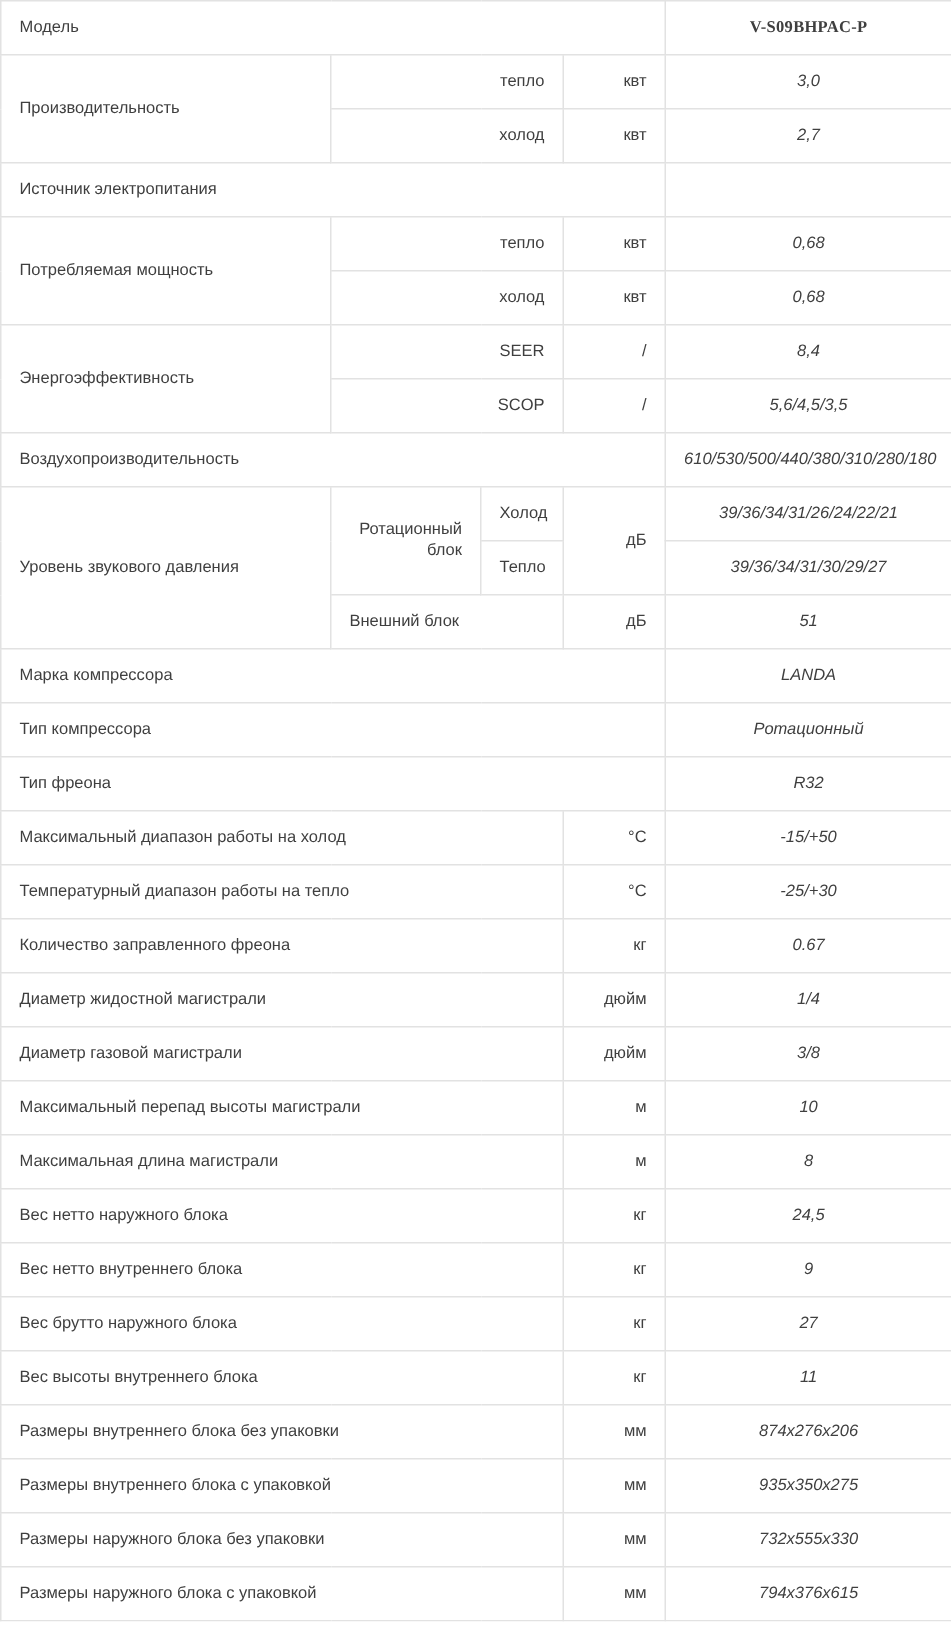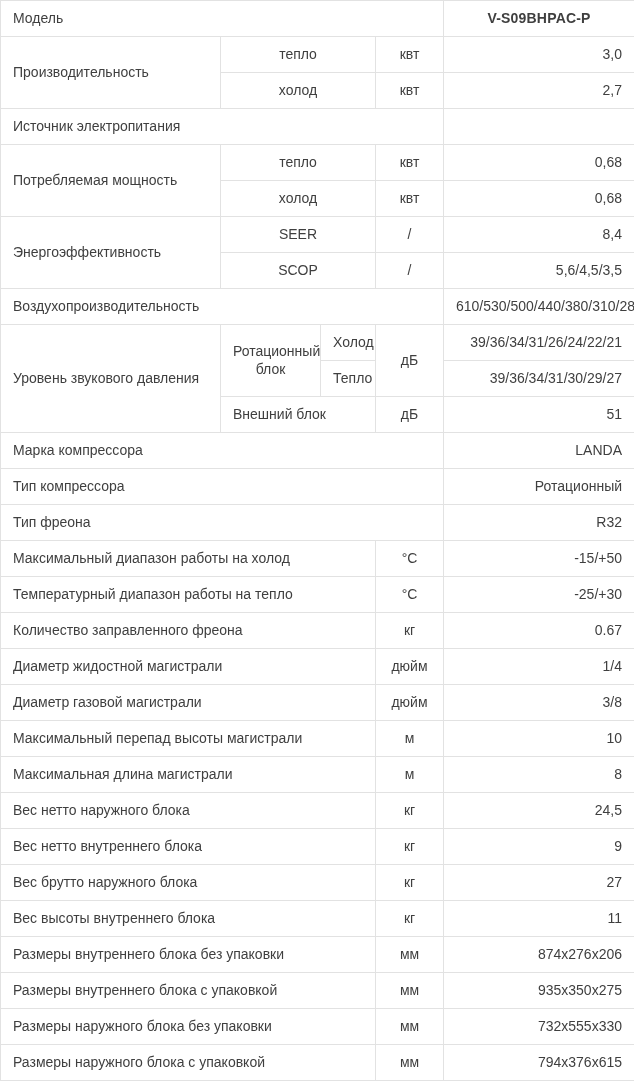--- a/index.html
+++ b/index.html
@@ -9,21 +9,21 @@
   }
   body {
     font-family: "Liberation Sans", sans-serif;
     color: #3a3a3a;
     -webkit-font-smoothing: antialiased;
   }
   #spec-table {
     width: 634px;
     border-collapse: collapse;
     table-layout: fixed;
-    font-size: 14px;
+    font-size: 11px;
   }
   #spec-table td {
     border: 1px solid #e2e2e2;
     padding: 0 12px;
     height: 35px;
     vertical-align: middle;
     line-height: 1.25;
     color: #3f3f3f;
     background: #ffffff;
   }
@@ -31,31 +31,33 @@
   col.c-label  { width: 220px; }
   col.c-sub1   { width: 100px; }
   col.c-sub2   { width: 55px; }
   col.c-unit   { width: 68px; }
   col.c-value  { width: 191px; }
 
   td.label {
     text-align: left;
   }
   td.center {
+    text-align: right;
+  }
+  td.value {
     text-align: center;
-  }
-  td.value {
-    text-align: right;
     color: #3f3f3f;
+    font-style: italic;
   }
   td.model-value {
     text-align: center;
     font-weight: bold;
     color: #2b2b2b;
     letter-spacing: 0.2px;
+    font-family: Liberation Serif, serif;
   }
   td.two-line {
     line-height: 1.45;
     padding-top: 6px;
     padding-bottom: 6px;
   }
   .tall { height: 52px; }
   .blank { }
 </style>
 </head>

